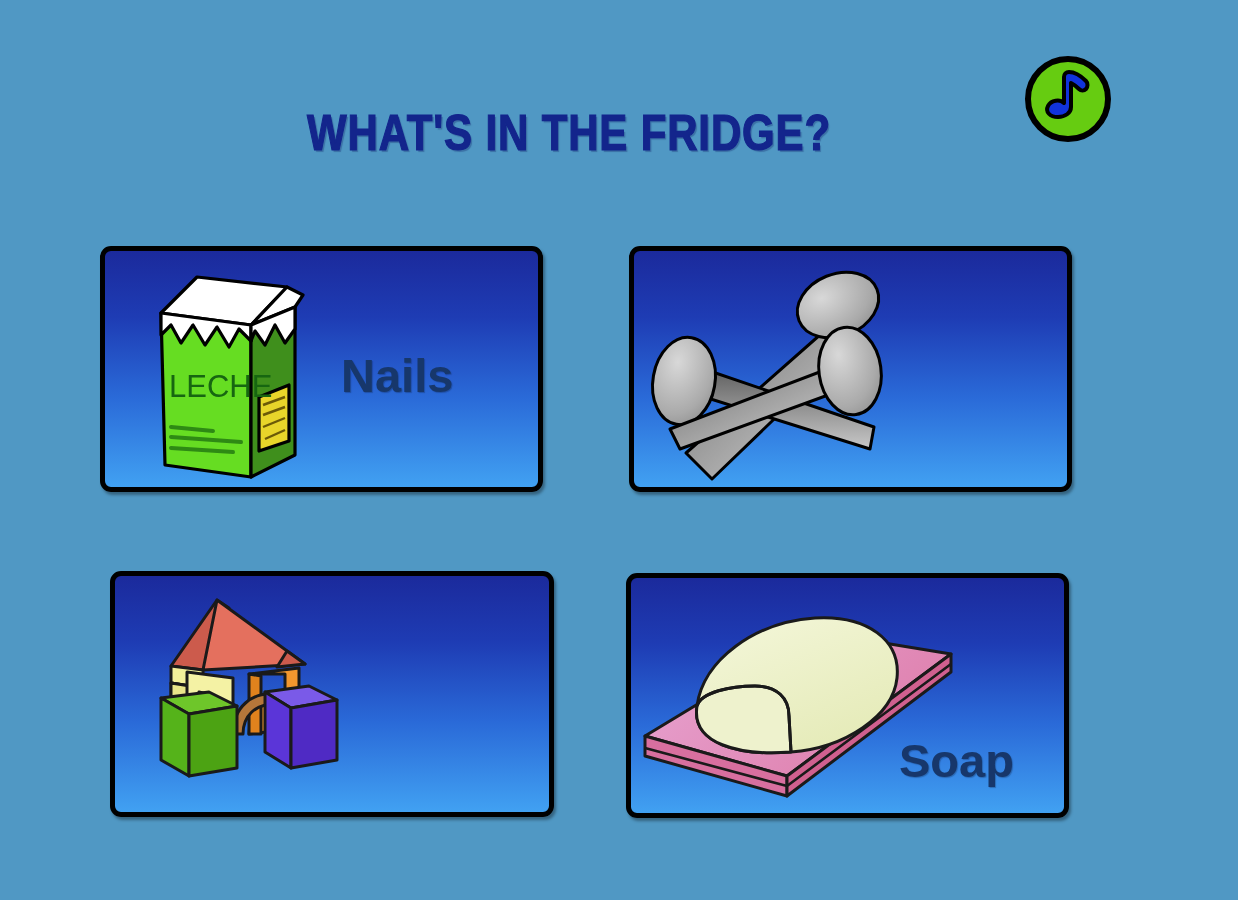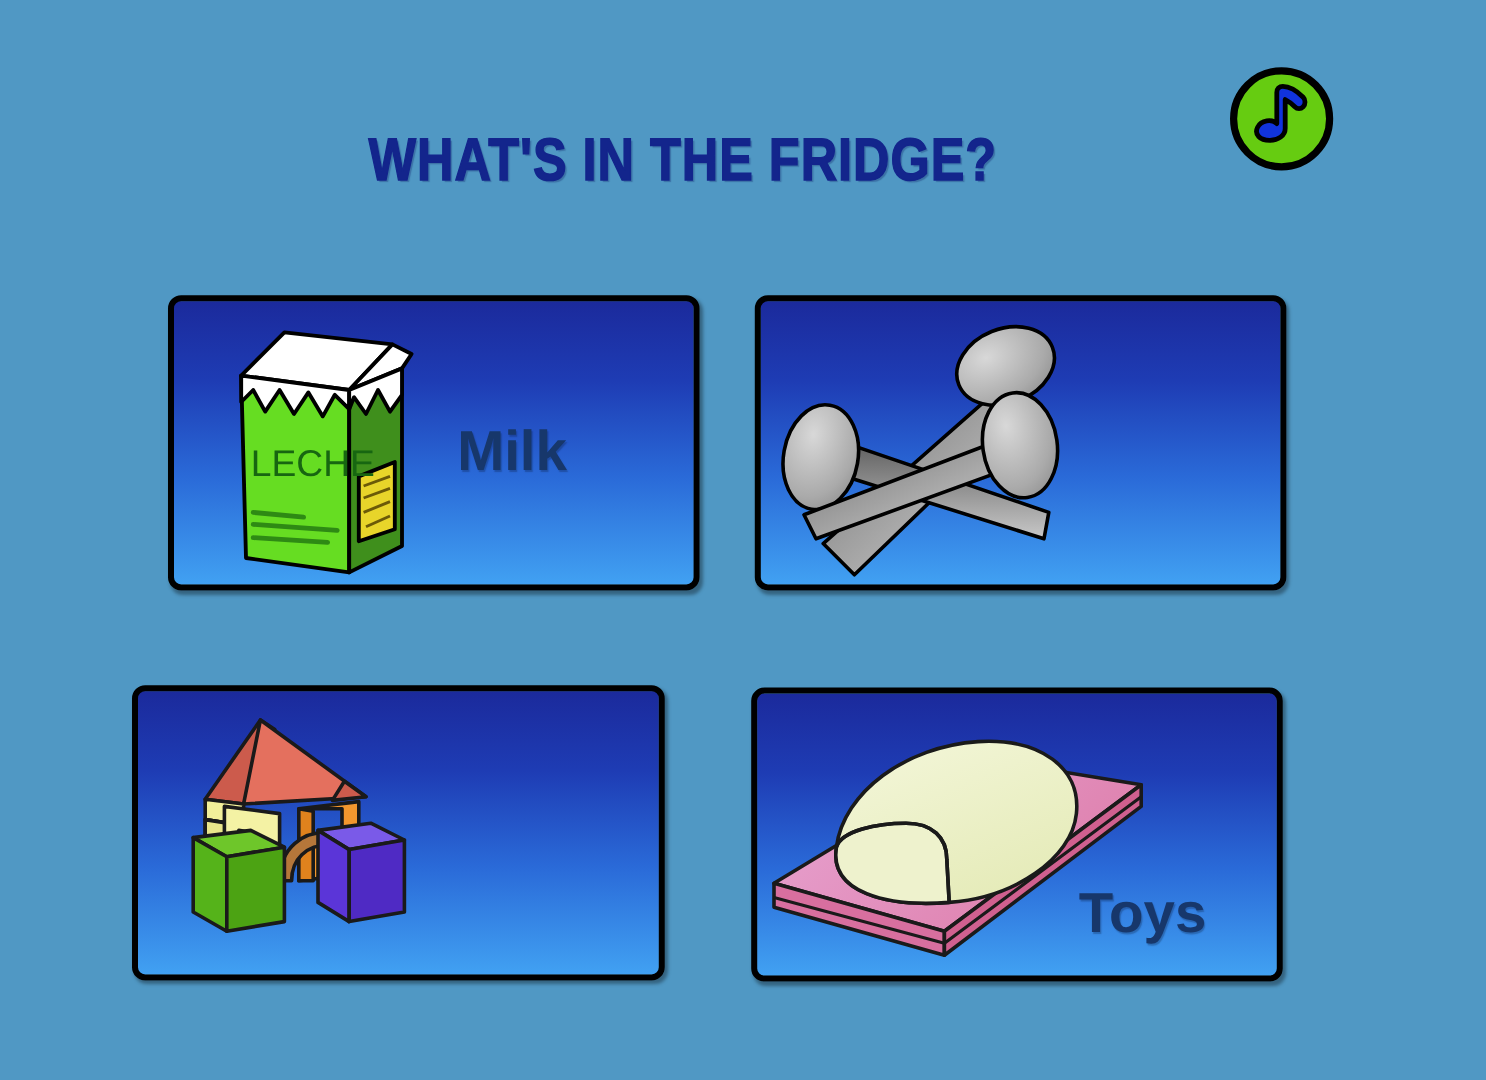--- a/index.html
+++ b/index.html
@@ -66,21 +66,21 @@
     text-shadow: 1px 1px 1px rgba(10,25,60,0.30);
     white-space: nowrap;
   }
 
   .card-art {
     position: absolute;
     overflow: visible;
   }
 
   
-  #card-milk  { left: 100px; top: 246px; width: 443px; height: 246px; margin-left: 40px; }
+  #card-milk  { left: 100px; top: 246px; width: 443px; height: 246px; }
   #card-nails { left: 629px; top: 246px; width: 443px; height: 246px; }
   #card-toys  { left: 110px; top: 571px; width: 444px; height: 246px; }
   #card-soap  { left: 626px; top: 573px; width: 443px; height: 245px; }
 
   #label-milk  { left: 236px; top: 97px; }
   #label-nails { left: 259px; top: 97px; }
   #label-toys  { left: 272px; top: 113px; }
   #label-soap  { left: 268px; top: 155px; }
 
   #art-milk  { left: 50px; top: 18px; width: 160px; height: 216px; }
@@ -131,21 +131,21 @@
       </g>
 
       <g stroke="#6b5a08" stroke-width="2.4">
         <line x1="108" y1="136" x2="130" y2="128"></line>
         <line x1="108" y1="146" x2="130" y2="138"></line>
         <line x1="108" y1="158" x2="130" y2="149"></line>
         <line x1="110" y1="170" x2="130" y2="161"></line>
       </g>
     </svg>
   </div>
-  <div class="card-label" id="label-milk">Milk</div>
+  <div class="card-label" id="label-milk">Nails</div>
 </div>
 
 <div class="card" id="card-nails">
   <div class="card-art" id="art-nails">
     <svg viewBox="0 0 268 240" width="268" height="240">
       <defs>
         <linearGradient id="nailShaftA" x1="0" y1="0" x2="1" y2="1">
           <stop offset="0%" stop-color="#6e6e6e"></stop>
           <stop offset="55%" stop-color="#a8a8a8"></stop>
           <stop offset="100%" stop-color="#cfcfcf"></stop>
@@ -244,14 +244,14 @@
         <path d="M58 118 C64 72 116 34 176 30 C228 27 262 52 258 90
                  C254 128 206 160 152 164 C100 168 52 156 58 118 Z" fill="url(#barGrad)"></path>
 
         <path d="M58 118 C52 156 100 168 152 164 L150 128
                  C150 110 138 98 116 98 C92 98 62 104 58 118 Z" fill="#eef2cd"></path>
 
         <path d="M58 118 C62 104 92 98 116 98 C138 98 150 110 150 128 L152 164" fill="none" stroke="#1a1a1a" stroke-width="3"></path>
       </g>
     </svg>
   </div>
-  <div class="card-label" id="label-soap">Toys</div>
+  <div class="card-label" id="label-soap">Soap</div>
 </div>
 
 </body></html>

